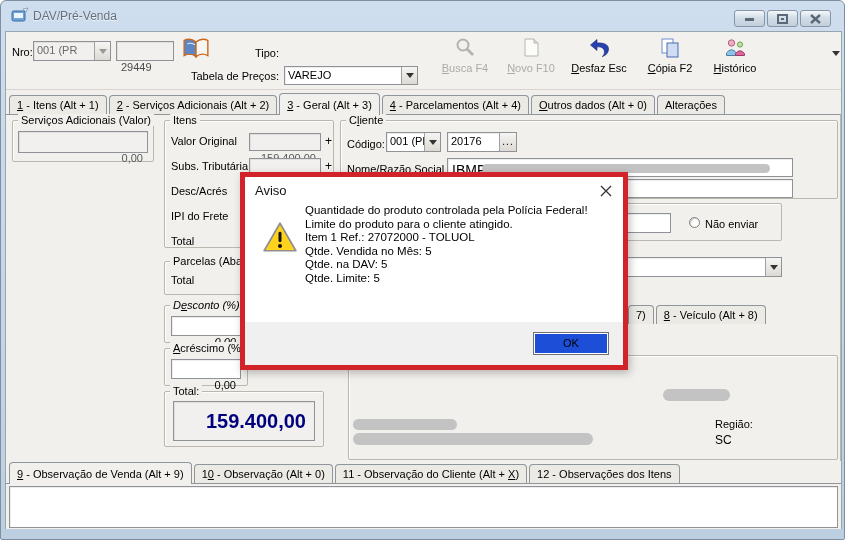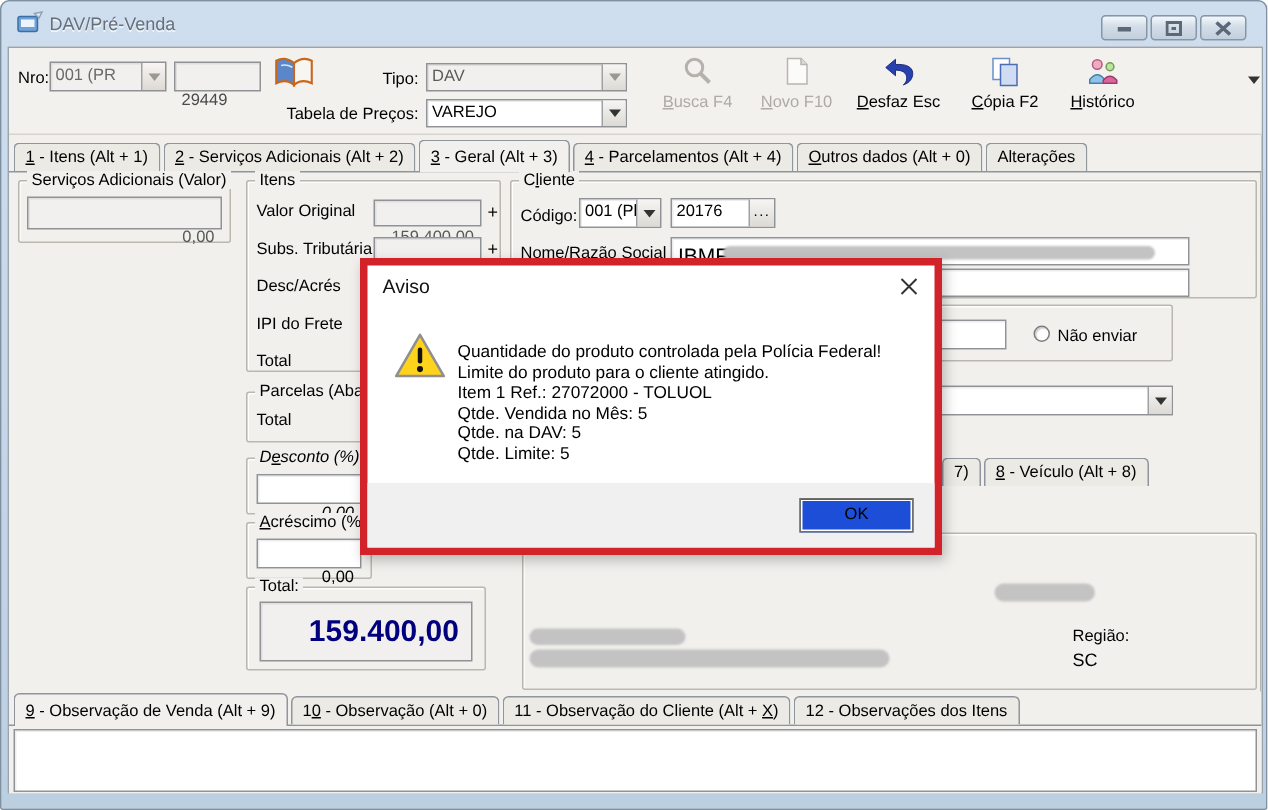--- a/index.html
+++ b/index.html
@@ -48,21 +48,21 @@
   .sign { position:absolute; font-size:12px; }
   .blur { position:absolute; background:#c3c3c3; border-radius:6px; filter:blur(.7px); }
   .radio { position:absolute; width:11px; height:11px; border-radius:50%; border:1px solid #7d7d7d; background:#fff; box-shadow:inset 1px 1px 1px rgba(0,0,0,.2); }
   input[type=text], textarea { font-family:"Liberation Sans", sans-serif; font-size:11px; outline:none; }
   .browse { width:17px; border-left:1px solid #9fa2a5; background:linear-gradient(#f6f5f3,#dddad4); font-size:10px; text-align:center; line-height:14px; letter-spacing:1px; }
   .totalval { font-size:20px; font-weight:bold; color:#00007f; text-align:right; padding:0 8px; line-height:38px; font-family:"Liberation Sans", sans-serif; }
   
   .dialog { position:absolute; left:239px; top:171px; width:388px; height:198px; border:5px solid #d2232a; background:#fff; z-index:50; box-shadow:2px 3px 8px rgba(0,0,0,.25); }
   .dlg-title { position:absolute; left:10px; top:6px; font-size:13px; color:#111; }
   .dlg-close { position:absolute; right:9px; top:6px; width:16px; height:16px; display:flex; align-items:center; justify-content:center; }
-  .dlg-text { position:absolute; left:60px; top:52px; font-size:11.5px; line-height:13.5px; white-space:nowrap; }
+  .dlg-text { position:absolute; left:60px; top:27px; font-size:11.5px; line-height:13.5px; white-space:nowrap; }
   .dlg-footer { position:absolute; left:0; bottom:0; width:100%; height:43px; background:#f0f0f0; }
   .ok-btn { position:absolute; left:288px; top:10px; width:76px; height:23px; background:#1d4ed8; border:1px solid #707070;
     box-shadow:inset 0 0 0 1px #fff; font-size:11px; text-align:center; line-height:21px; }
   u { text-decoration:underline; }
 </style>
 </head>
 <body>
 
 <div class="window">
 
@@ -107,26 +107,20 @@
         <div class="fieldval" style="color:#4a4a4a;">29449</div>
       </div>
       <span class="abs" style="left:176px; top:3px;">
         <svg width="28" height="26" viewBox="0 0 26 24">
             <path d="M2 5 C6 3 10 4 13 6.5 V20 C10 17.5 6 17 2 19 Z" fill="#5b87c9" stroke="#c9661c" stroke-width="1.3"></path>
             <path d="M24 5 C20 3 16 4 13 6.5 V20 C16 17.5 20 17 24 19 Z" fill="#f7f6f2" stroke="#c9661c" stroke-width="1.3"></path>
             <path d="M5 8 C8 7 10 8 12 9" stroke="#dce6f4" fill="none"></path>
           </svg>
       </span>
       <span class="lbl" style="left:199px; top:15px; width:74px; text-align:right;">Tipo:</span>
-      <div class="abs combo sunken" style="left:278px; top:10px; width:134px; height:19px;">
-        <span class="cval" style="color:#5a5a5a;">DAV</span>
-        <span class="cbtn">
-            <span class="tri gray"></span>
-          </span>
-      </div>
       <span class="lbl" style="left:144px; top:38px; width:129px; text-align:right;">Tabela de Preços:</span>
       <div class="abs combo sunken white" style="left:278px; top:34px; width:134px; height:19px;">
         <span class="cval">VAREJO</span>
         <span class="cbtn">
             <span class="tri"></span>
           </span>
       </div>
 
       <div class="tbtn disabled" style="left:428px; width:62px;">
         <svg width="24" height="24" viewBox="0 0 24 24">

